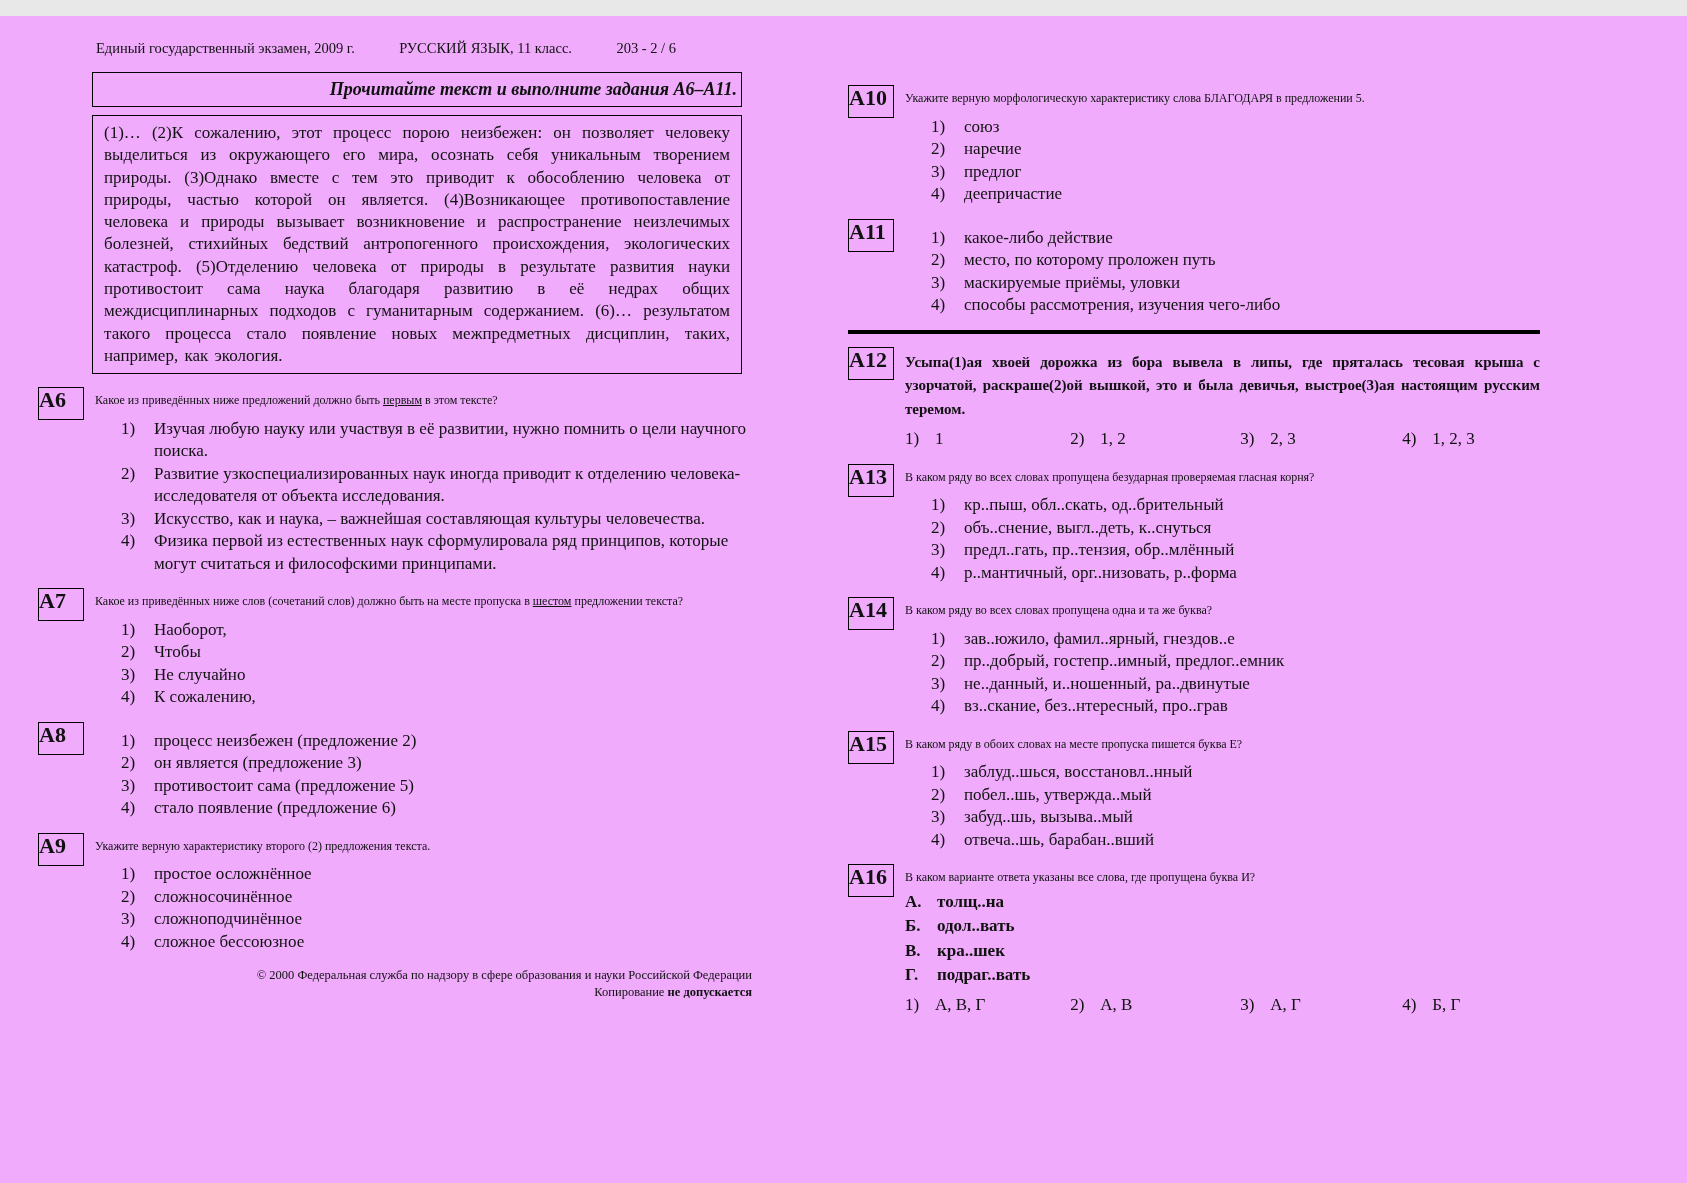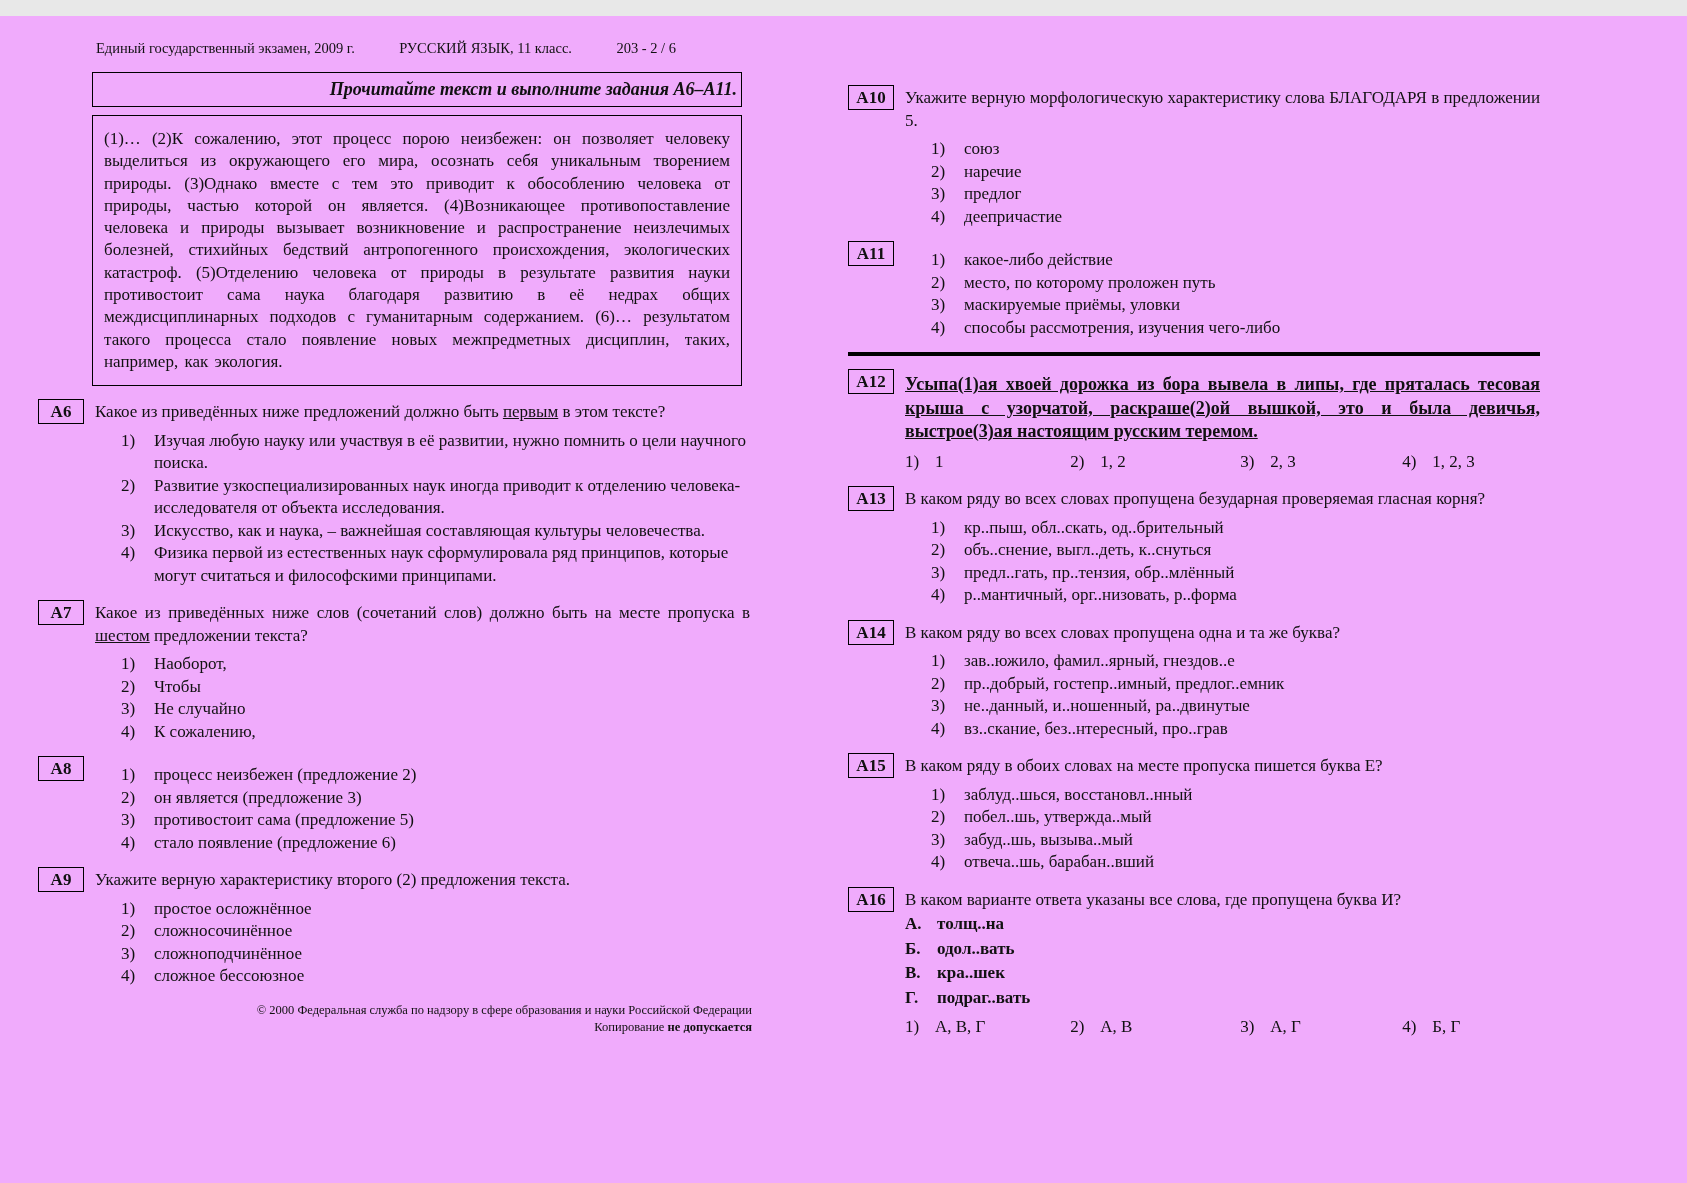--- a/index.html
+++ b/index.html
@@ -17,47 +17,47 @@
   }
   .header span{display:inline-block;}
 
   .instruction-box{
     margin-left:54px;width:650px;box-sizing:border-box;border:1.5px solid #000;
     text-align:right;font-weight:bold;font-style:italic;font-size:18px;
     padding:6px 4px;margin-top:15px;
   }
   .passage-box{
     margin-left:54px;width:650px;box-sizing:border-box;border:1.5px solid #000;
-    padding:12px 11px;font-size:17px;line-height:22.3px;text-align:justify;
+    padding:6px 11px;font-size:17px;line-height:22.3px;text-align:justify;
     margin-top:8px;word-spacing:2px;
   }
 
   .question{display:flex;gap:11px;margin-top:13px;}
   .qlabel{
-    flex:none;width:46px;height:25px;box-sizing:border-box;border:1.5px solid #000;
-    font-weight:bold;font-size:17px;text-align:center;line-height:24px;
+    flex:none;width:46px;height:33px;box-sizing:border-box;border:1.5px solid #000;
+    font-weight:bold;font-size:22px;text-align:left;line-height:24px;
   }
   .qbody{flex:1;min-width:0;padding-top:2px;}
-  .qtext{font-size:17px;line-height:22.5px;text-align:justify;}
+  .qtext{font-size:12px;line-height:22.5px;text-align:justify;}
   .u{text-decoration:underline;}
 
   .options{margin-top:6px;margin-left:26px;}
   .option{display:flex;font-size:17px;line-height:22.5px;}
   .onum{flex:none;width:33px;}
   .otext{flex:1;min-width:0;text-align:left;}
 
   .options-row{
     margin-top:7px;display:grid;grid-template-columns:1.02fr 1.05fr 1fr 0.85fr;
     font-size:17px;line-height:23px;
   }
   .options-row .option{margin:0;}
   .options-row .onum{width:30px;}
 
   .bold-statement{
-    font-weight:bold;font-size:18px;line-height:23.5px;text-align:justify;margin-top:2px;text-decoration:underline;
+    font-weight:bold;font-size:15px;line-height:23.5px;text-align:justify;margin-top:2px;
   }
   .letter-item{font-weight:bold;font-size:17px;line-height:23.5px;display:flex;margin-top:1px;}
   .lnum{flex:none;width:32px;}
 
   .rule{border-top:4px solid #000;margin:13px 0 0 0;}
 
   .footer{margin-left:54px;width:660px;text-align:right;font-size:12.5px;margin-top:14px;line-height:17px;}
 </style>
 </head>
 <body>

